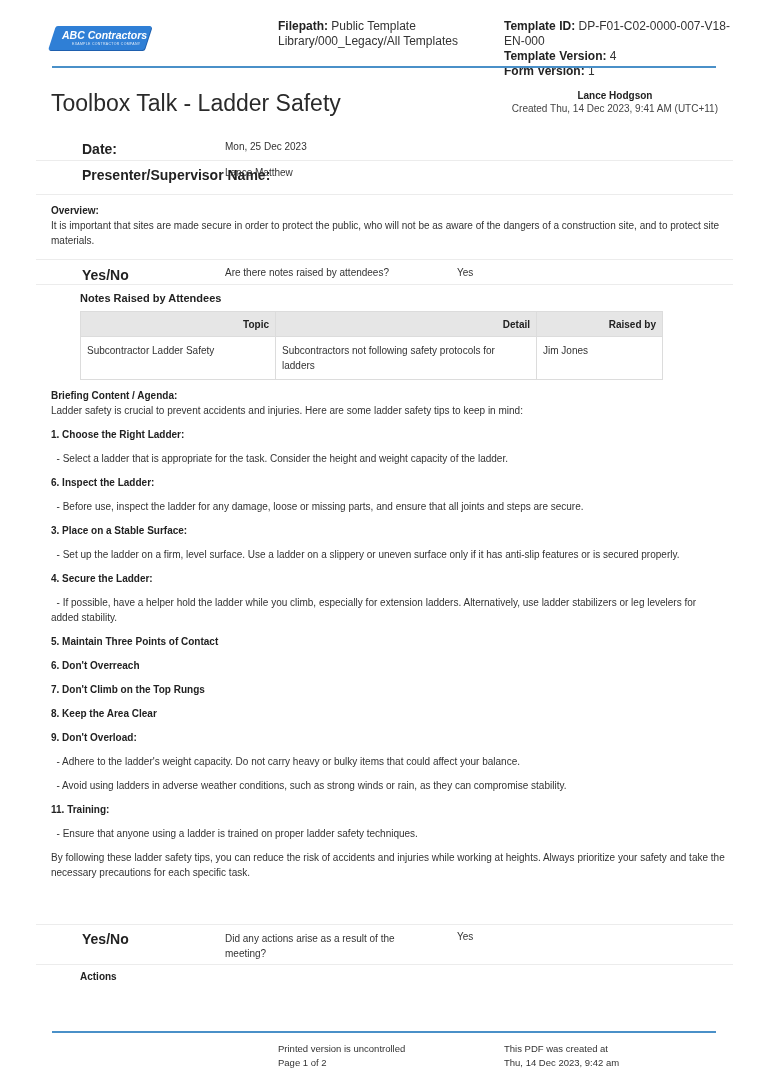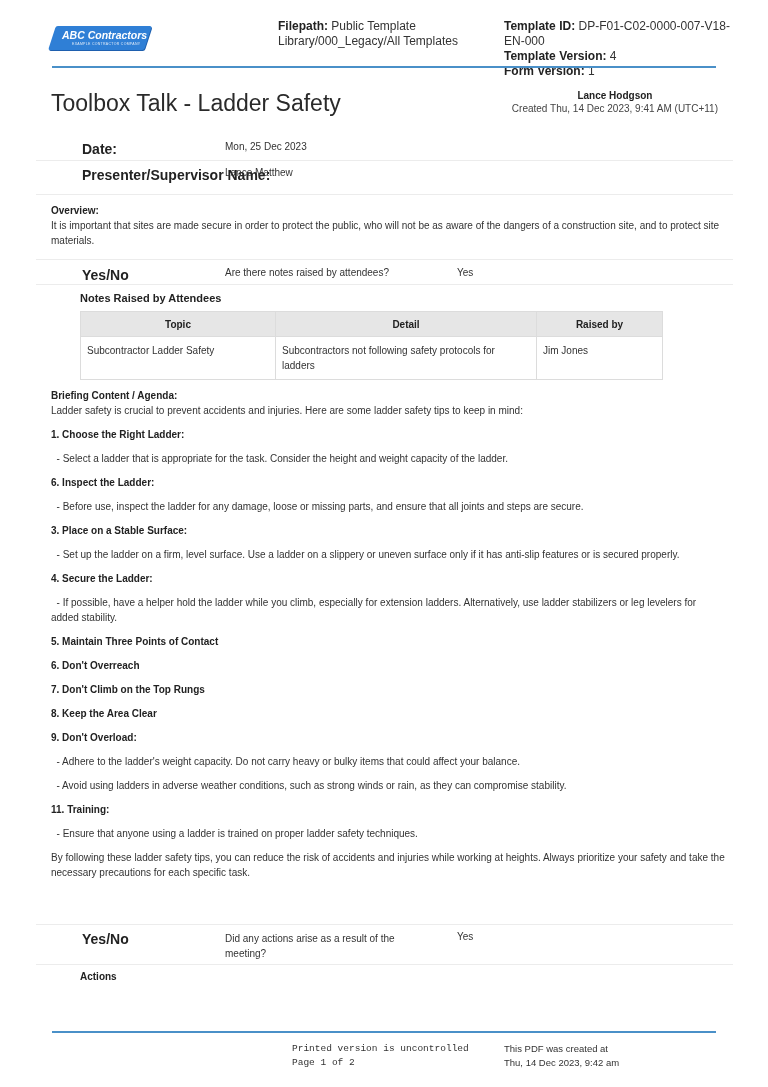--- a/index.html
+++ b/index.html
@@ -27,35 +27,35 @@
     .row { position: absolute; left: 36px; width: 697px; border-bottom: 1px solid #ececec; }
     .row .label { position: absolute; left: 15px; font-weight: bold; font-size: 14px; color: #222; padding-left: 31px; }
     .row .value { position: absolute; left: 189px; font-size: 10px; color: #333; }
     .row .answer { position: absolute; left: 421px; font-size: 10px; color: #333; }
 
     .overview { position: absolute; left: 51px; top: 203px; width: 670px; font-size: 10px; line-height: 15px; }
     .overview .label { font-weight: bold; color: #222; }
 
     .notes-title { position: absolute; left: 80px; top: 292px; font-weight: bold; font-size: 11px; color: #222; }
     table.notes { position: absolute; left: 80px; top: 311px; width: 583px; border-collapse: collapse; font-size: 10px; }
-    table.notes th { background: #e6e6e6; text-align: center; font-weight: bold; color: #222; padding: 6px 6px; height: 25px; border: 1px solid #dcdcdc; }
+    table.notes th { background: #e6e6e6; text-align: right; font-weight: bold; color: #222; padding: 6px 6px; height: 25px; border: 1px solid #dcdcdc; }
     table.notes td { text-align: left; vertical-align: top; padding: 6px 6px; line-height: 15px; color: #333; border: 1px solid #dcdcdc; height: 41px; }
 
     .briefing { position: absolute; left: 51px; top: 388px; width: 675px; font-size: 10px; line-height: 15px; color: #333; }
     .briefing .label { font-weight: bold; color: #222; }
     .briefing .intro { margin-bottom: 9px; }
     .item-title { font-weight: bold; color: #222; margin-bottom: 9px; }
     .item-text { margin-bottom: 9px; }
     .closing { margin-top: 0; }
 
     .actions-title { position: absolute; left: 80px; top: 971px; font-weight: bold; font-size: 10px; color: #222; }
 
     .rule-bottom { position: absolute; left: 52px; top: 1031px; width: 664px; height: 2px; background: #4a90c8; }
     .footer-col { position: absolute; top: 1042px; font-size: 9.5px; line-height: 14px; color: #333; }
-    .footer-left { left: 292px; font-family: Liberation Mono, monospace; }
+    .footer-left { left: 278px; }
     .footer-right { left: 504px; }
   </style>
 </head>
 <body>
 
 <div class="header">
   <div class="logo">
     <div class="logo-shape"></div>
     <span class="logo-title">ABC Contractors</span>
     <span class="logo-sub">Example Contractor Company</span>

